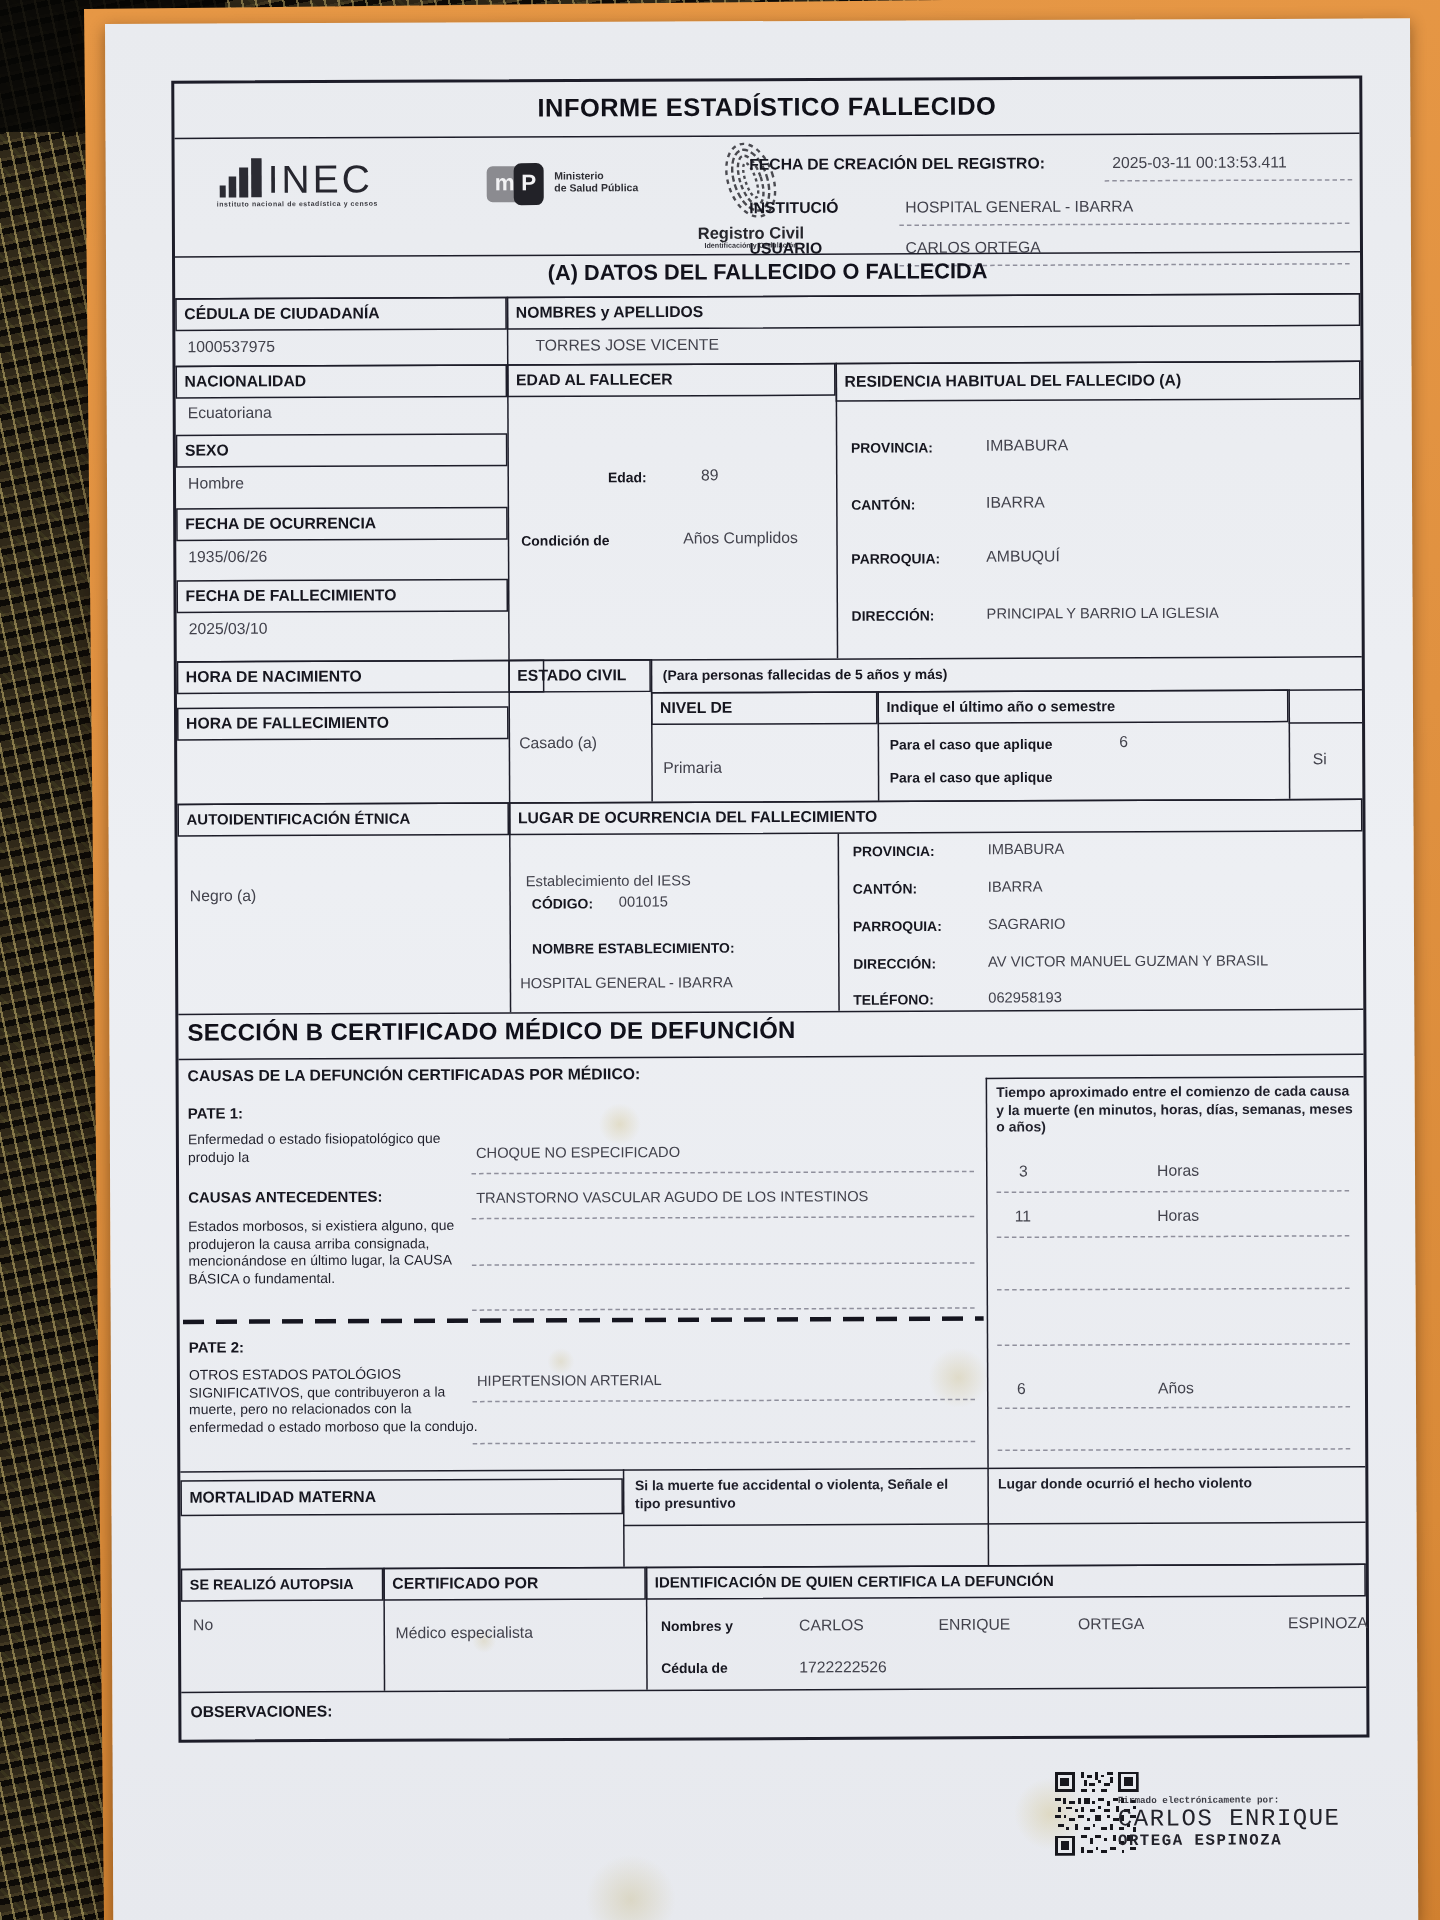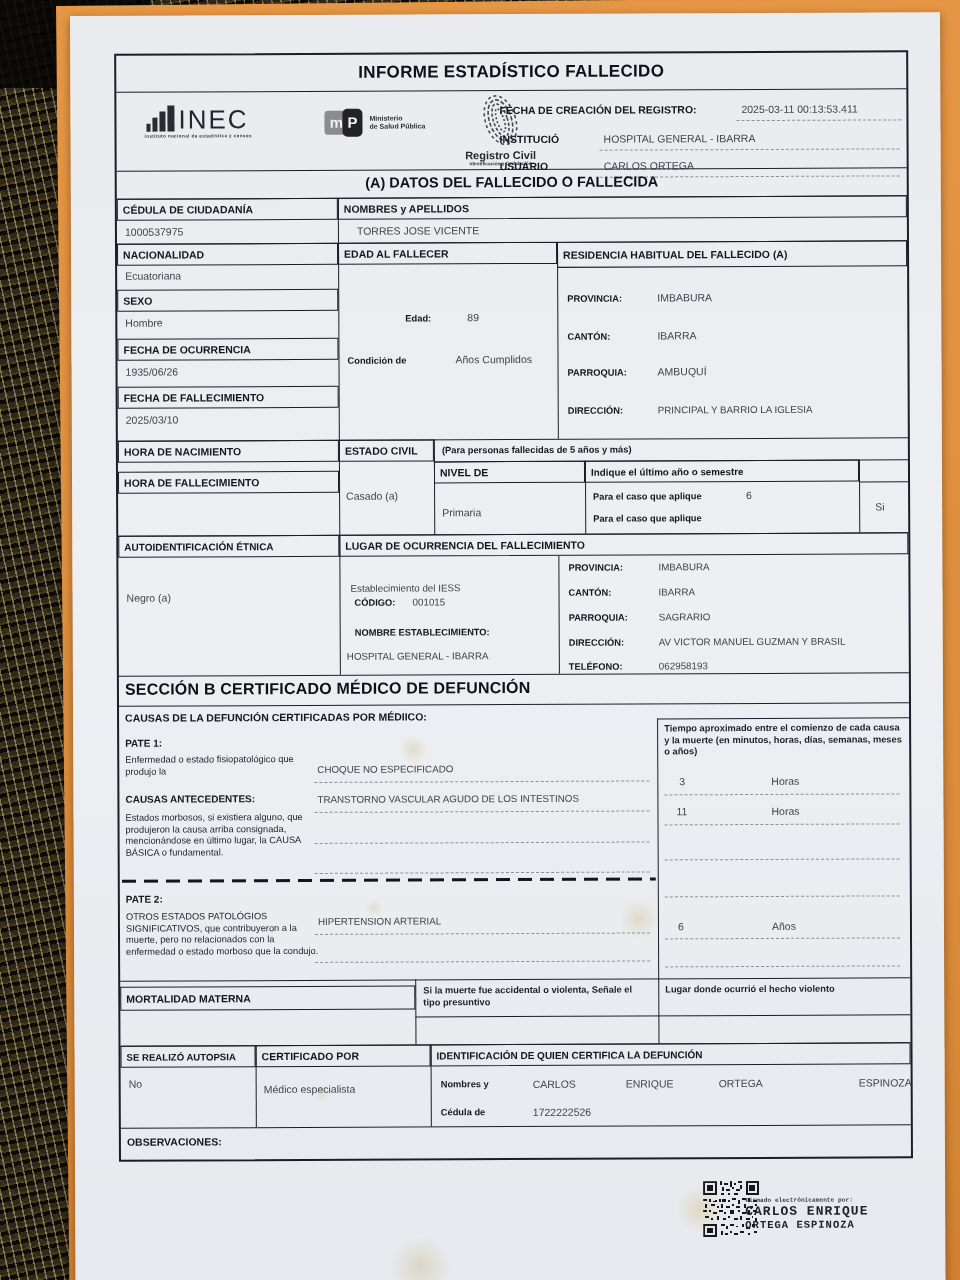--- a/index.html
+++ b/index.html
@@ -160,21 +160,21 @@
       <span class="abs val" style="left:540px;top:238px;">IMBABURA</span>
       <span class="abs lbl9" style="left:450px;top:278px;">CANTÓN:</span>
       <span class="abs val" style="left:540px;top:276px;">IBARRA</span>
       <span class="abs lbl9" style="left:450px;top:314px;">PARROQUIA:</span>
       <span class="abs val" style="left:540px;top:312px;">AMBUQUÍ</span>
       <span class="abs lbl9" style="left:450px;top:352px;">DIRECCIÓN:</span>
       <span class="abs val9" style="left:540px;top:351px;">PRINCIPAL Y BARRIO LA IGLESIA</span>
       <div class="hline" style="left:0;top:385px;width:790px;"></div>
 
       <div class="vline" style="left:221px;top:385px;height:95px;"></div>
-      <div class="box" style="left:0;top:385px;width:221px;height:22px;">
+      <div class="box" style="left:0;top:385px;width:245px;height:22px;">
           <span class="lbl">HORA DE NACIMIENTO</span>
         </div>
       <div class="box" style="left:0;top:416px;width:221px;height:22px;">
           <span class="lbl">HORA DE FALLECIMIENTO</span>
         </div>
       <div class="box" style="left:221px;top:385px;width:95px;height:22px;">
           <span class="lbl">ESTADO CIVIL</span>
         </div>
       <span class="abs lbl9" style="left:324px;top:391px;">(Para personas fallecidas de 5 años y más)</span>
       <div class="hline" style="left:316px;top:407px;width:474px;"></div>
@@ -374,18 +374,18 @@
             <rect x="11" y="27" width="2" height="1"></rect>
           <rect x="14" y="26" width="1" height="1"></rect>
             <rect x="16" y="27" width="2" height="1"></rect>
             <rect x="19" y="26" width="2" height="1"></rect>
           <rect x="23" y="27" width="1" height="1"></rect>
             <rect x="26" y="26" width="2" height="1"></rect>
         </g>
       </svg>
       <div style="margin-left:-14px;margin-top:16px;">
         <div class="mono" style="font-size:6.2px;font-weight:bold;color:#3c3c44;white-space:nowrap;">Firmado electrónicamente por:</div>
-        <div class="mono" style="font-size:13px;font-weight:bold;color:#22222a;letter-spacing:1px;white-space:nowrap;">CARLOS ENRIQUE</div>
+        <div class="mono" style="font-size:16px;font-weight:normal;color:#22222a;letter-spacing:1px;white-space:nowrap;">CARLOS ENRIQUE</div>
         <div class="mono" style="font-size:10.5px;font-weight:bold;color:#22222a;letter-spacing:1px;white-space:nowrap;">ORTEGA ESPINOZA</div>
       </div>
     </div>
   </div>
 </div>
 
 </body></html>

